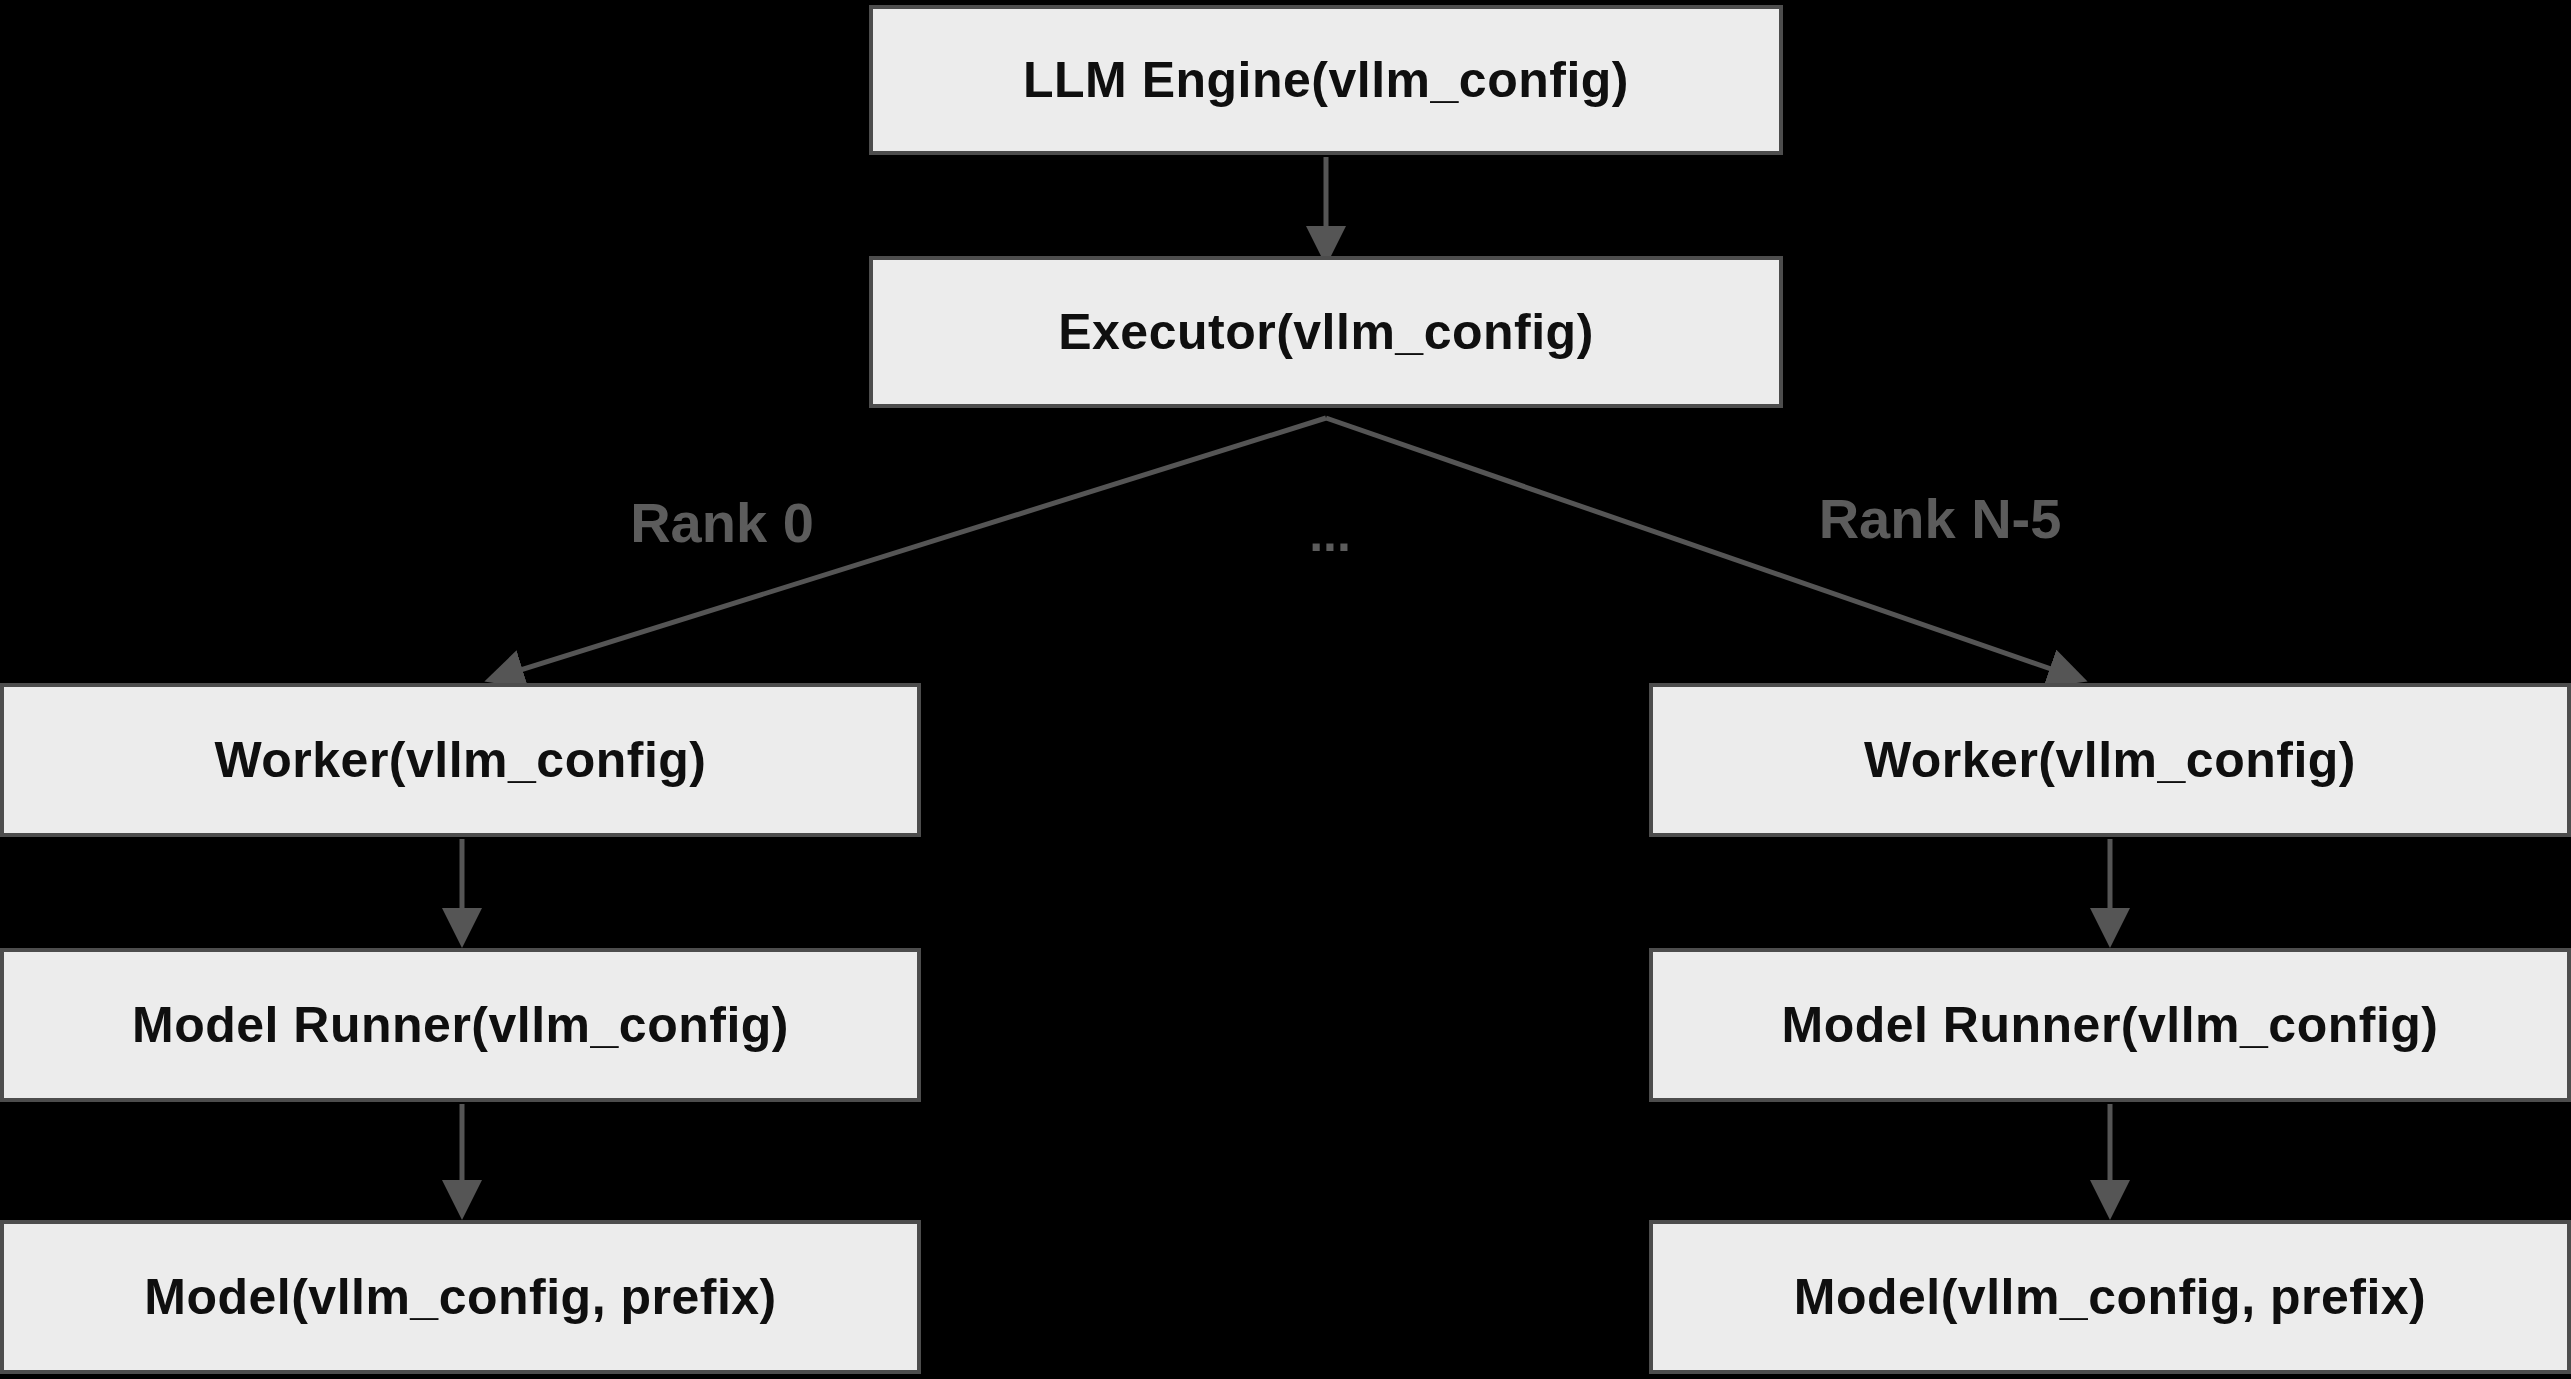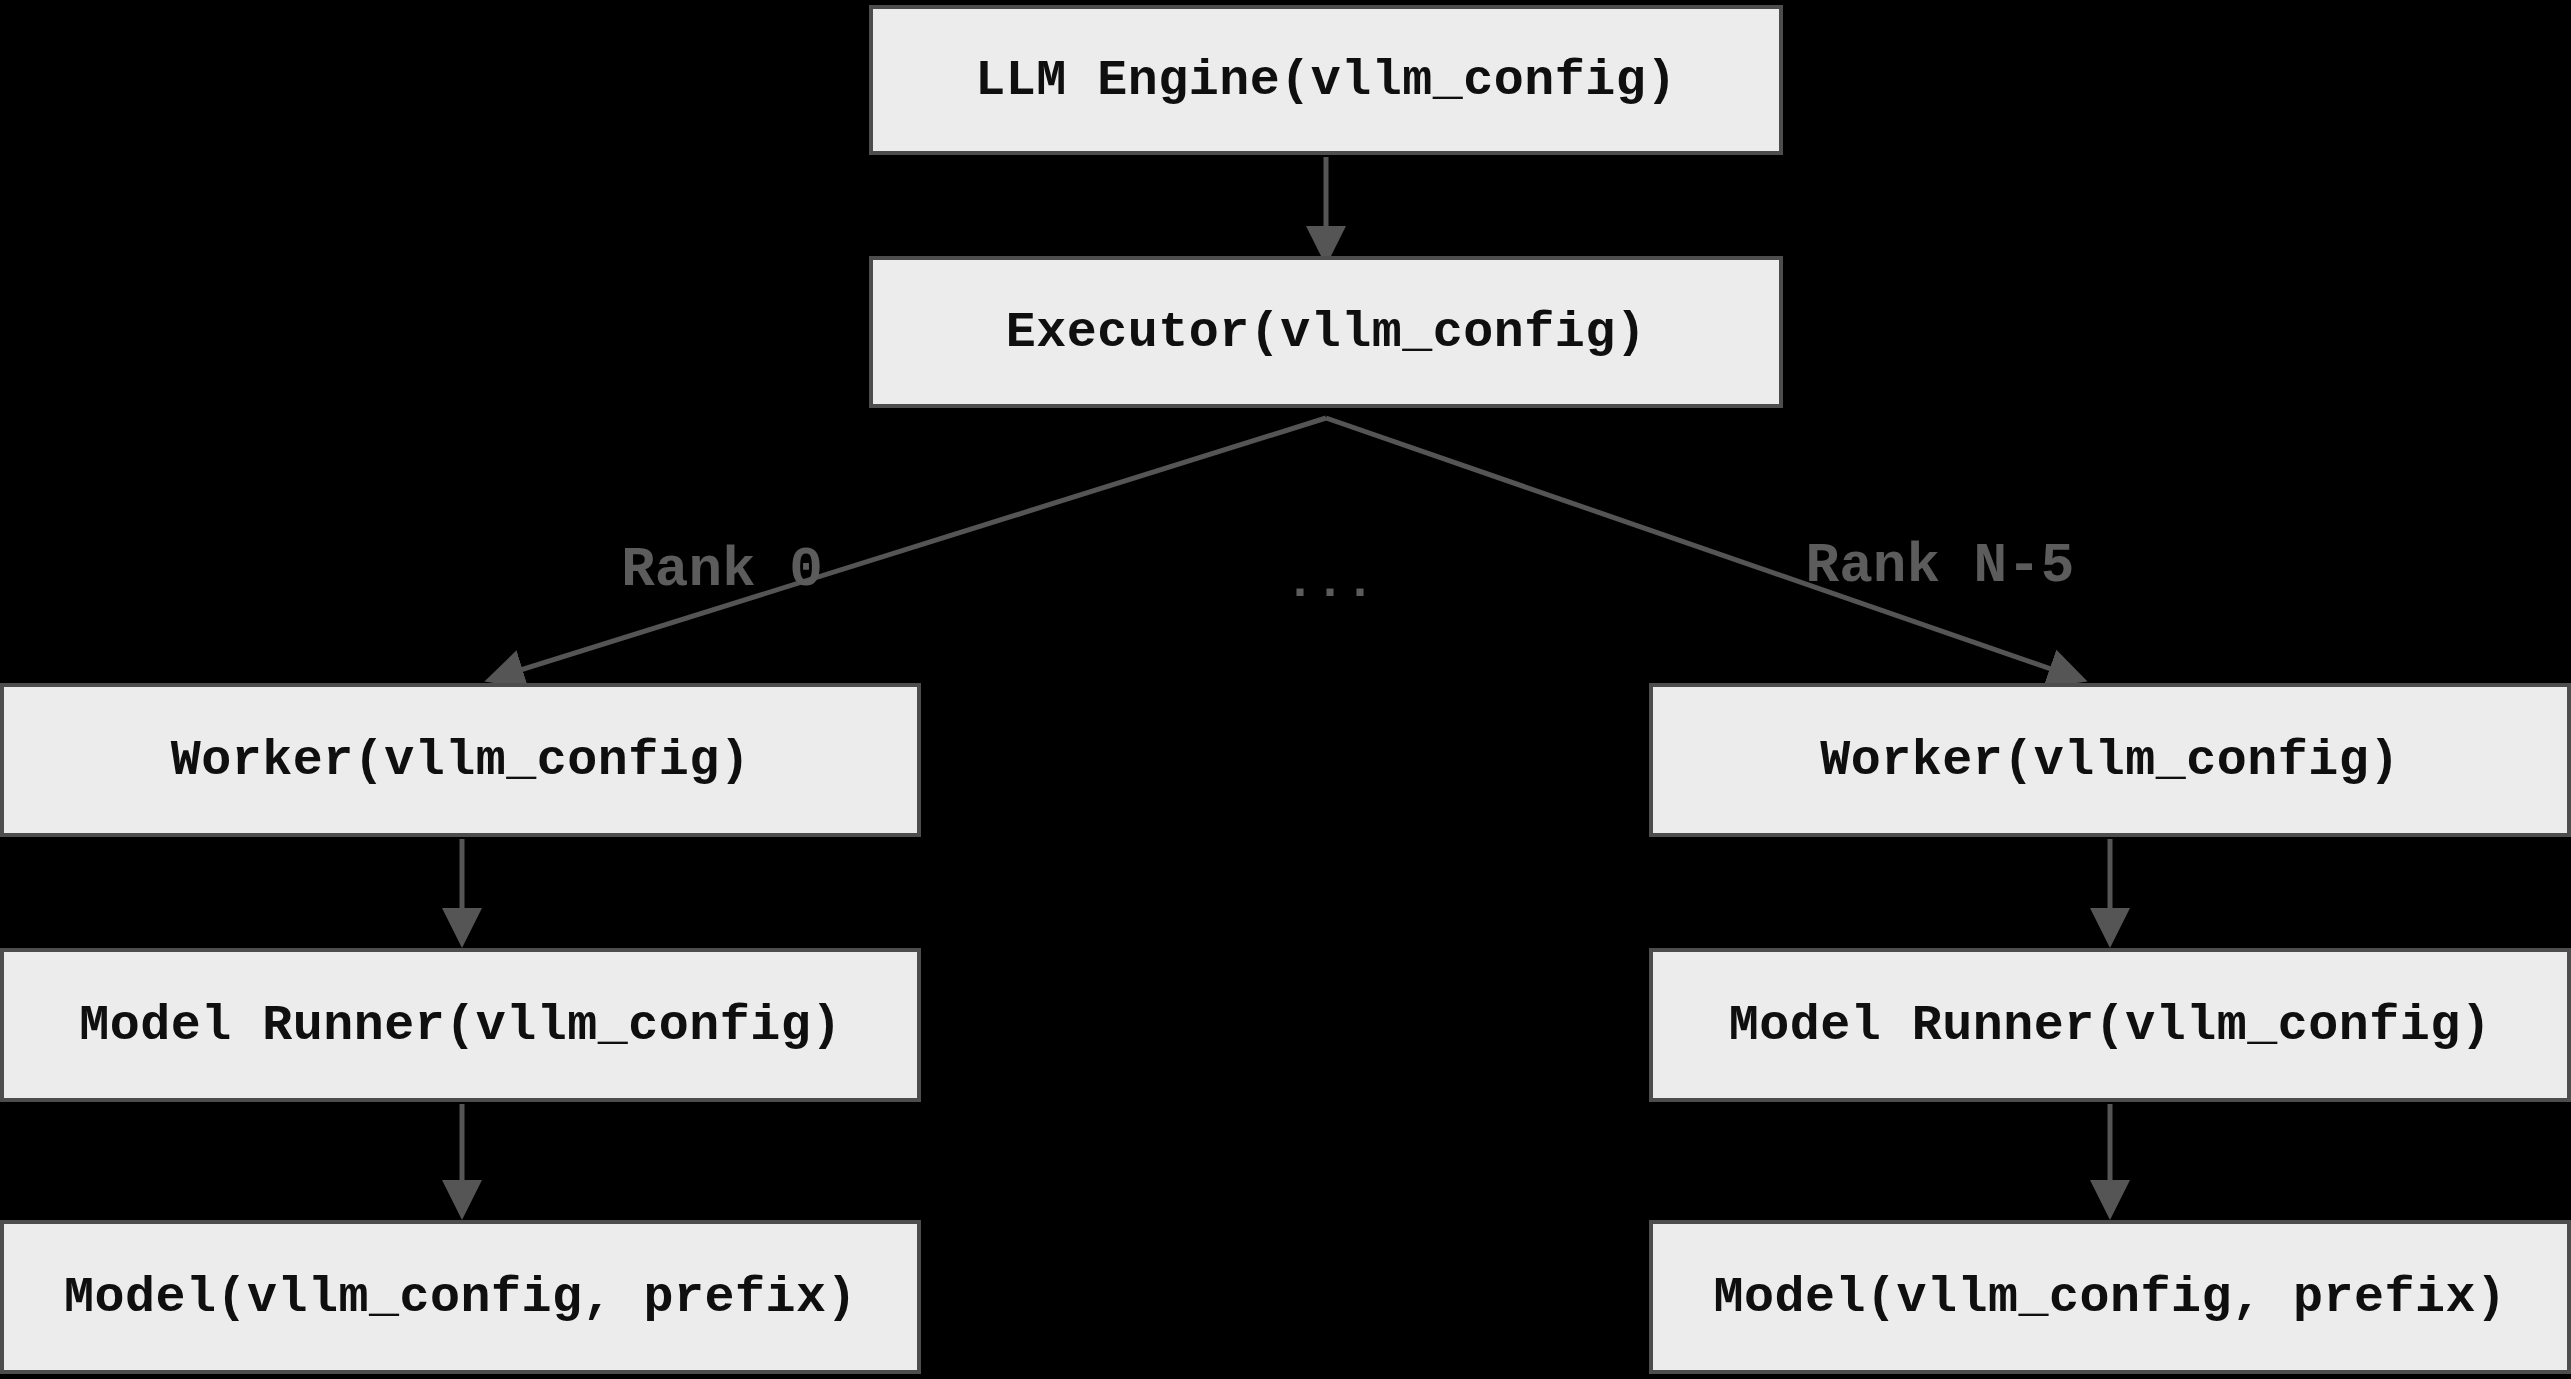--- a/index.html
+++ b/index.html
@@ -11,21 +11,21 @@
     --label-text:#5c5c5c;
   }
   *{margin:0;padding:0;box-sizing:border-box;}
   html,body{background:var(--bg);}
   .canvas{
     position:relative;
     width:2571px;
     height:1379px;
     background:var(--bg);
     overflow:hidden;
-    font-family:Liberation Mono, monospace;
+    font-family:Liberation Sans, sans-serif;
   }
   .node{
     position:absolute;
     background:var(--box-fill);
     border:4px solid var(--box-border);
     display:flex;
     align-items:center;
     justify-content:center;
     color:var(--node-text);
     font-size:50px;
@@ -33,21 +33,20 @@
     letter-spacing:0.5px;
     white-space:nowrap;
   }
   .edge-label{
     position:absolute;
     transform:translate(-50%,-50%);
     color:var(--label-text);
     font-size:56px;
     font-weight:700;
     white-space:nowrap;
-    margin-top:48px;
   }
   .edge-label.small{font-size:50px;}
   svg.edges{
     position:absolute;
     left:0;top:0;
     width:2571px;
     height:1379px;
     pointer-events:none;
   }
   svg.edges line{

